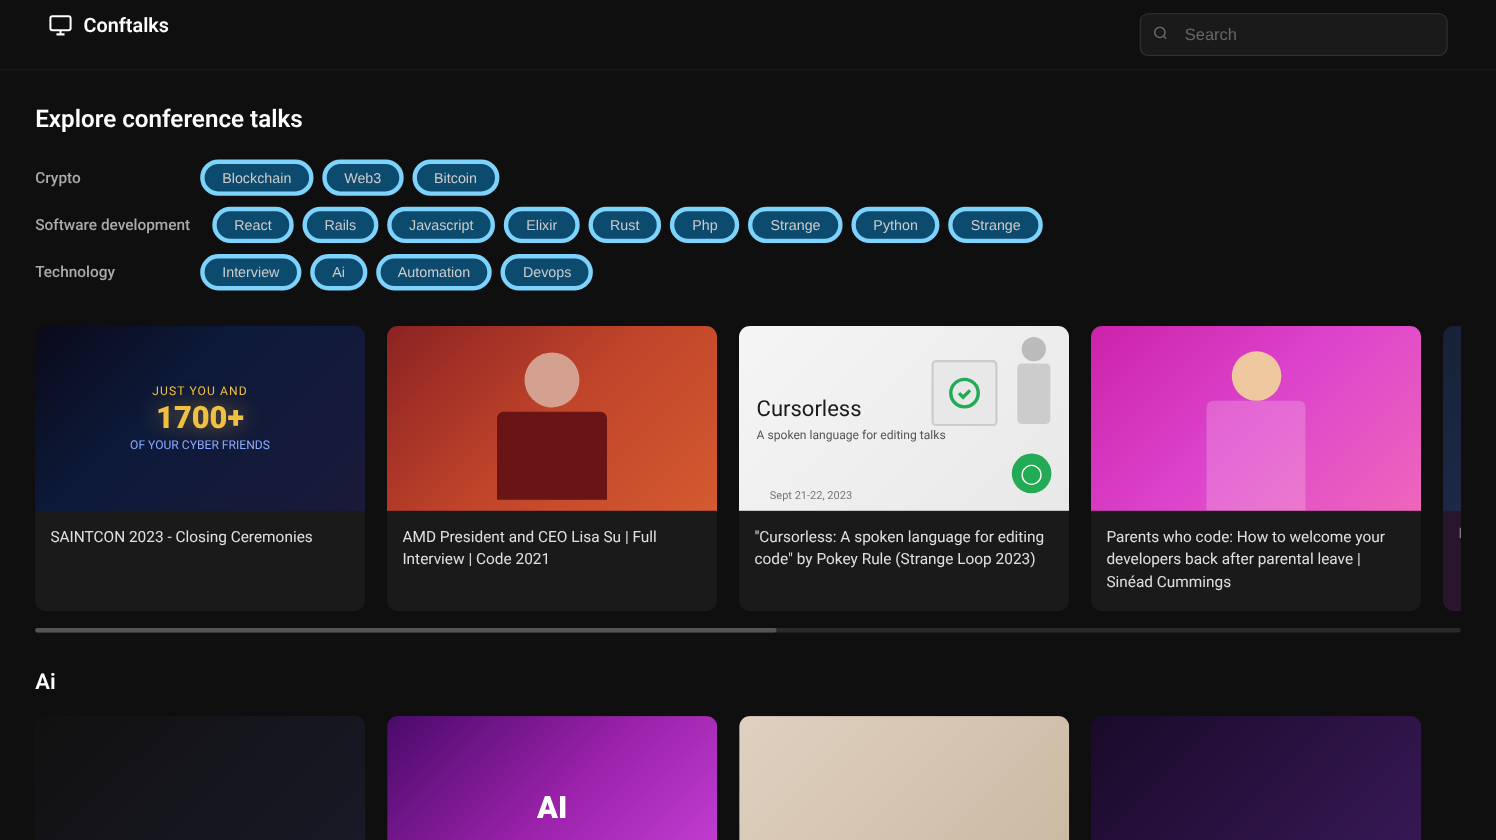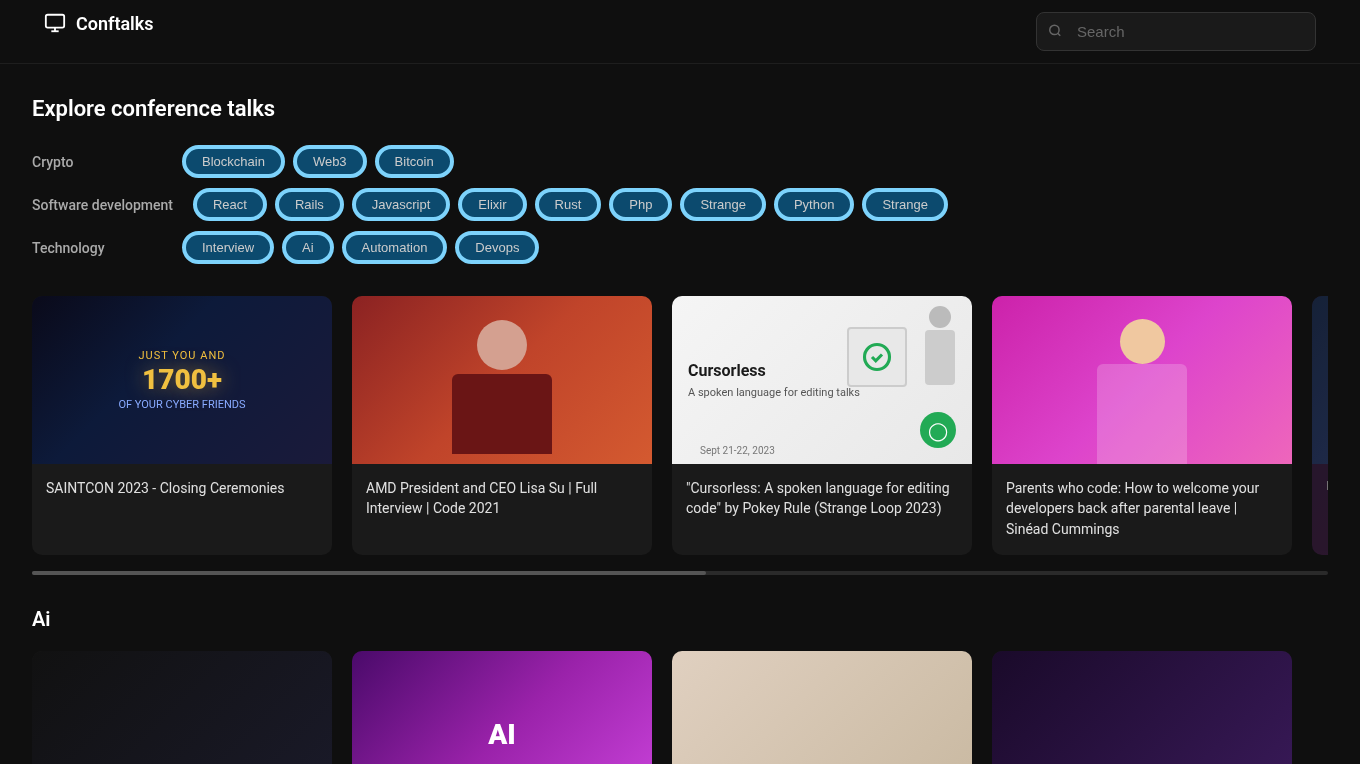--- a/index.html
+++ b/index.html
@@ -182,22 +182,22 @@
     .thumb-amd {
       background: linear-gradient(135deg, #8b2222 0%, #c0442a 50%, #d45a30 100%);
     }
 
     .thumb-cursorless {
       background: linear-gradient(135deg, #f5f5f5 0%, #e8e8e8 100%);
       align-items: flex-start;
       padding: 16px;
     }
     .thumb-cursorless-title {
-      font-size: 16px;
-      font-weight: 700;
+      font-size: 20px;
+      font-weight: 400;
       color: #1a1a1a;
       line-height: 1.2;
       margin-bottom: 6px;
     }
     .thumb-cursorless-sub {
       font-size: 11px;
       color: #555;
     }
     .thumb-cursorless-logo {
       position: absolute;

